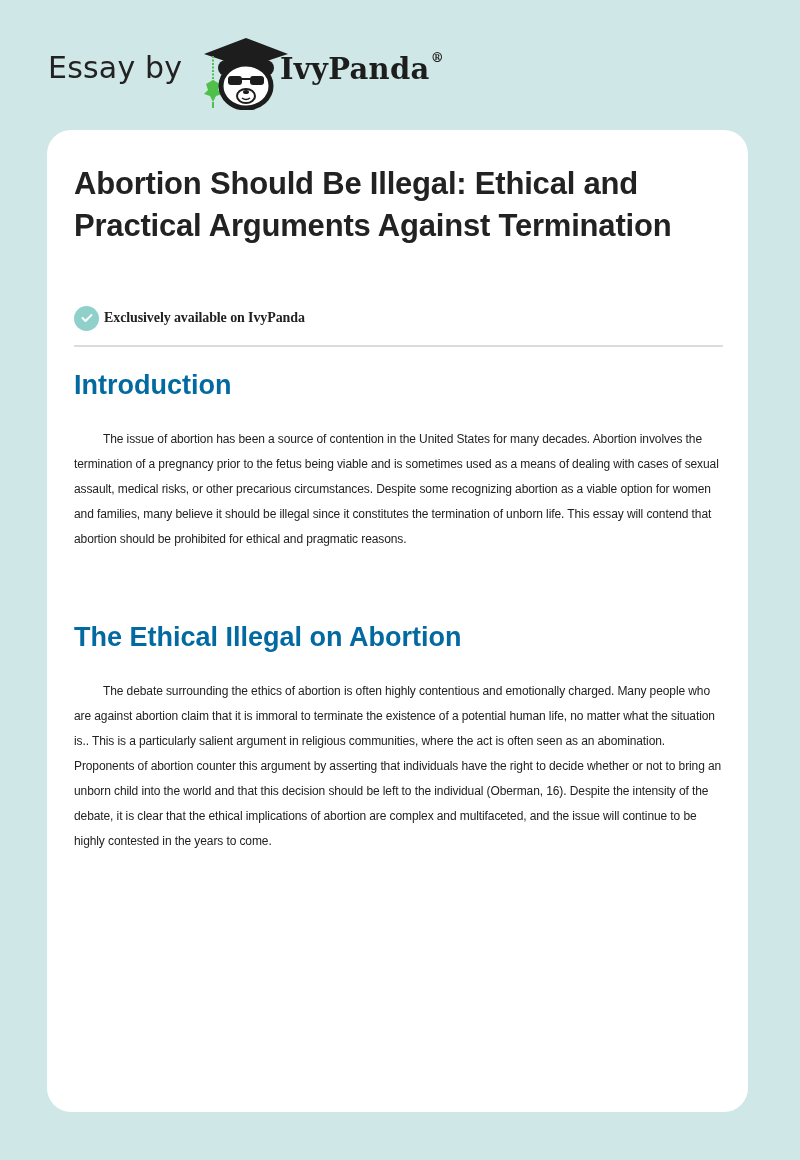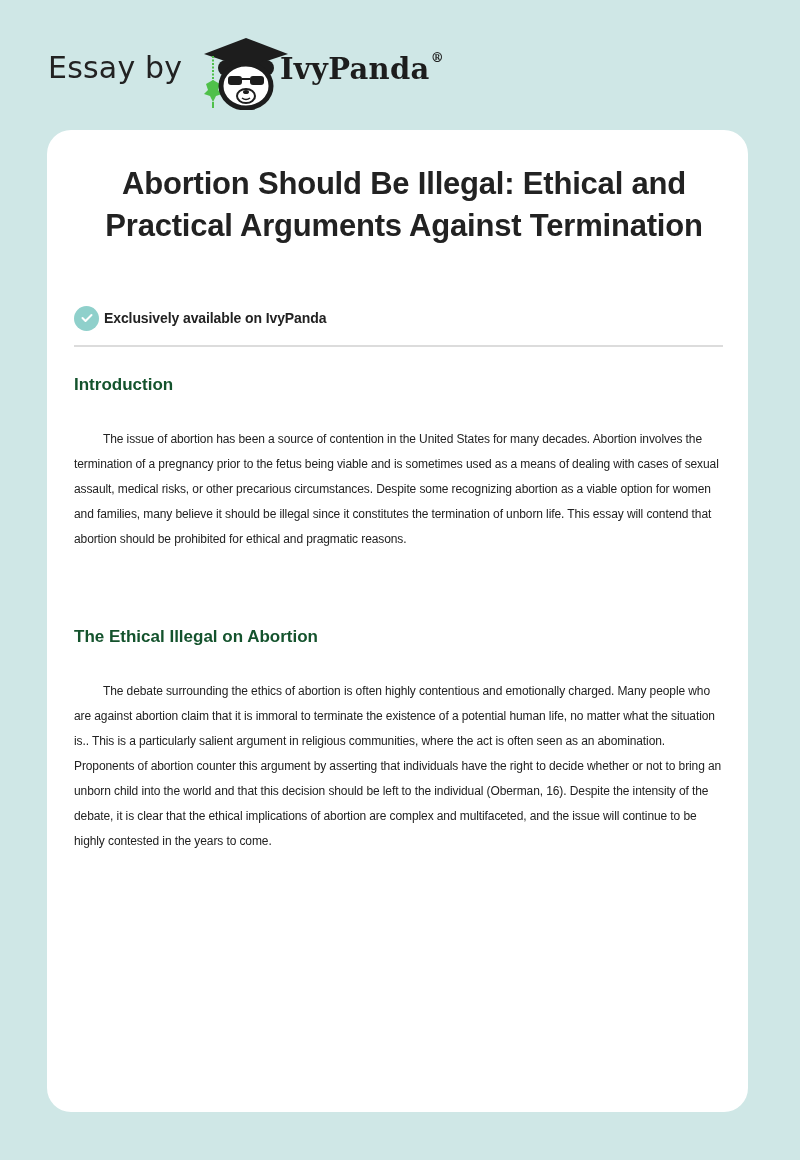--- a/index.html
+++ b/index.html
@@ -58,59 +58,58 @@
     .title {
       position: absolute;
       left: 27px; top: 33px;
       width: 660px;
       font-family: "Liberation Sans", sans-serif;
       font-weight: bold;
       font-size: 31px;
       line-height: 42px;
       color: #222222;
       letter-spacing: -0.2px;
-      text-align: center;
     }
     .badge {
       position: absolute;
       left: 27px; top: 175px;
       height: 26px;
       display: flex;
       align-items: center;
     }
     .check-icon {
       width: 25px; height: 25px;
       border-radius: 50%;
       background: #8fd0cb;
       display: flex;
       align-items: center;
       justify-content: center;
       margin-right: 5px;
     }
     .badge-text {
-      font-family: Liberation Sans, sans-serif;
+      font-family: Liberation Serif, serif;
       font-weight: bold;
       font-size: 14px;
       color: #222222;
       letter-spacing: -0.1px;
     }
     .divider {
       position: absolute;
       left: 27px; top: 215px;
       width: 649px; height: 2px;
       background: #dcdcdc;
     }
     .section-heading {
       position: absolute;
       left: 27px;
       font-family: "Liberation Sans", sans-serif;
       font-weight: bold;
-      font-size: 17px;
+      font-size: 27px;
       line-height: 34px;
-      color: #14532d;
+      color: #0369a1;
     }
     .para {
       position: absolute;
       left: 27px;
       width: 652px;
       font-family: "Liberation Sans", sans-serif;
       font-size: 12px;
       line-height: 25px;
       color: #222222;
       text-indent: 29px;

